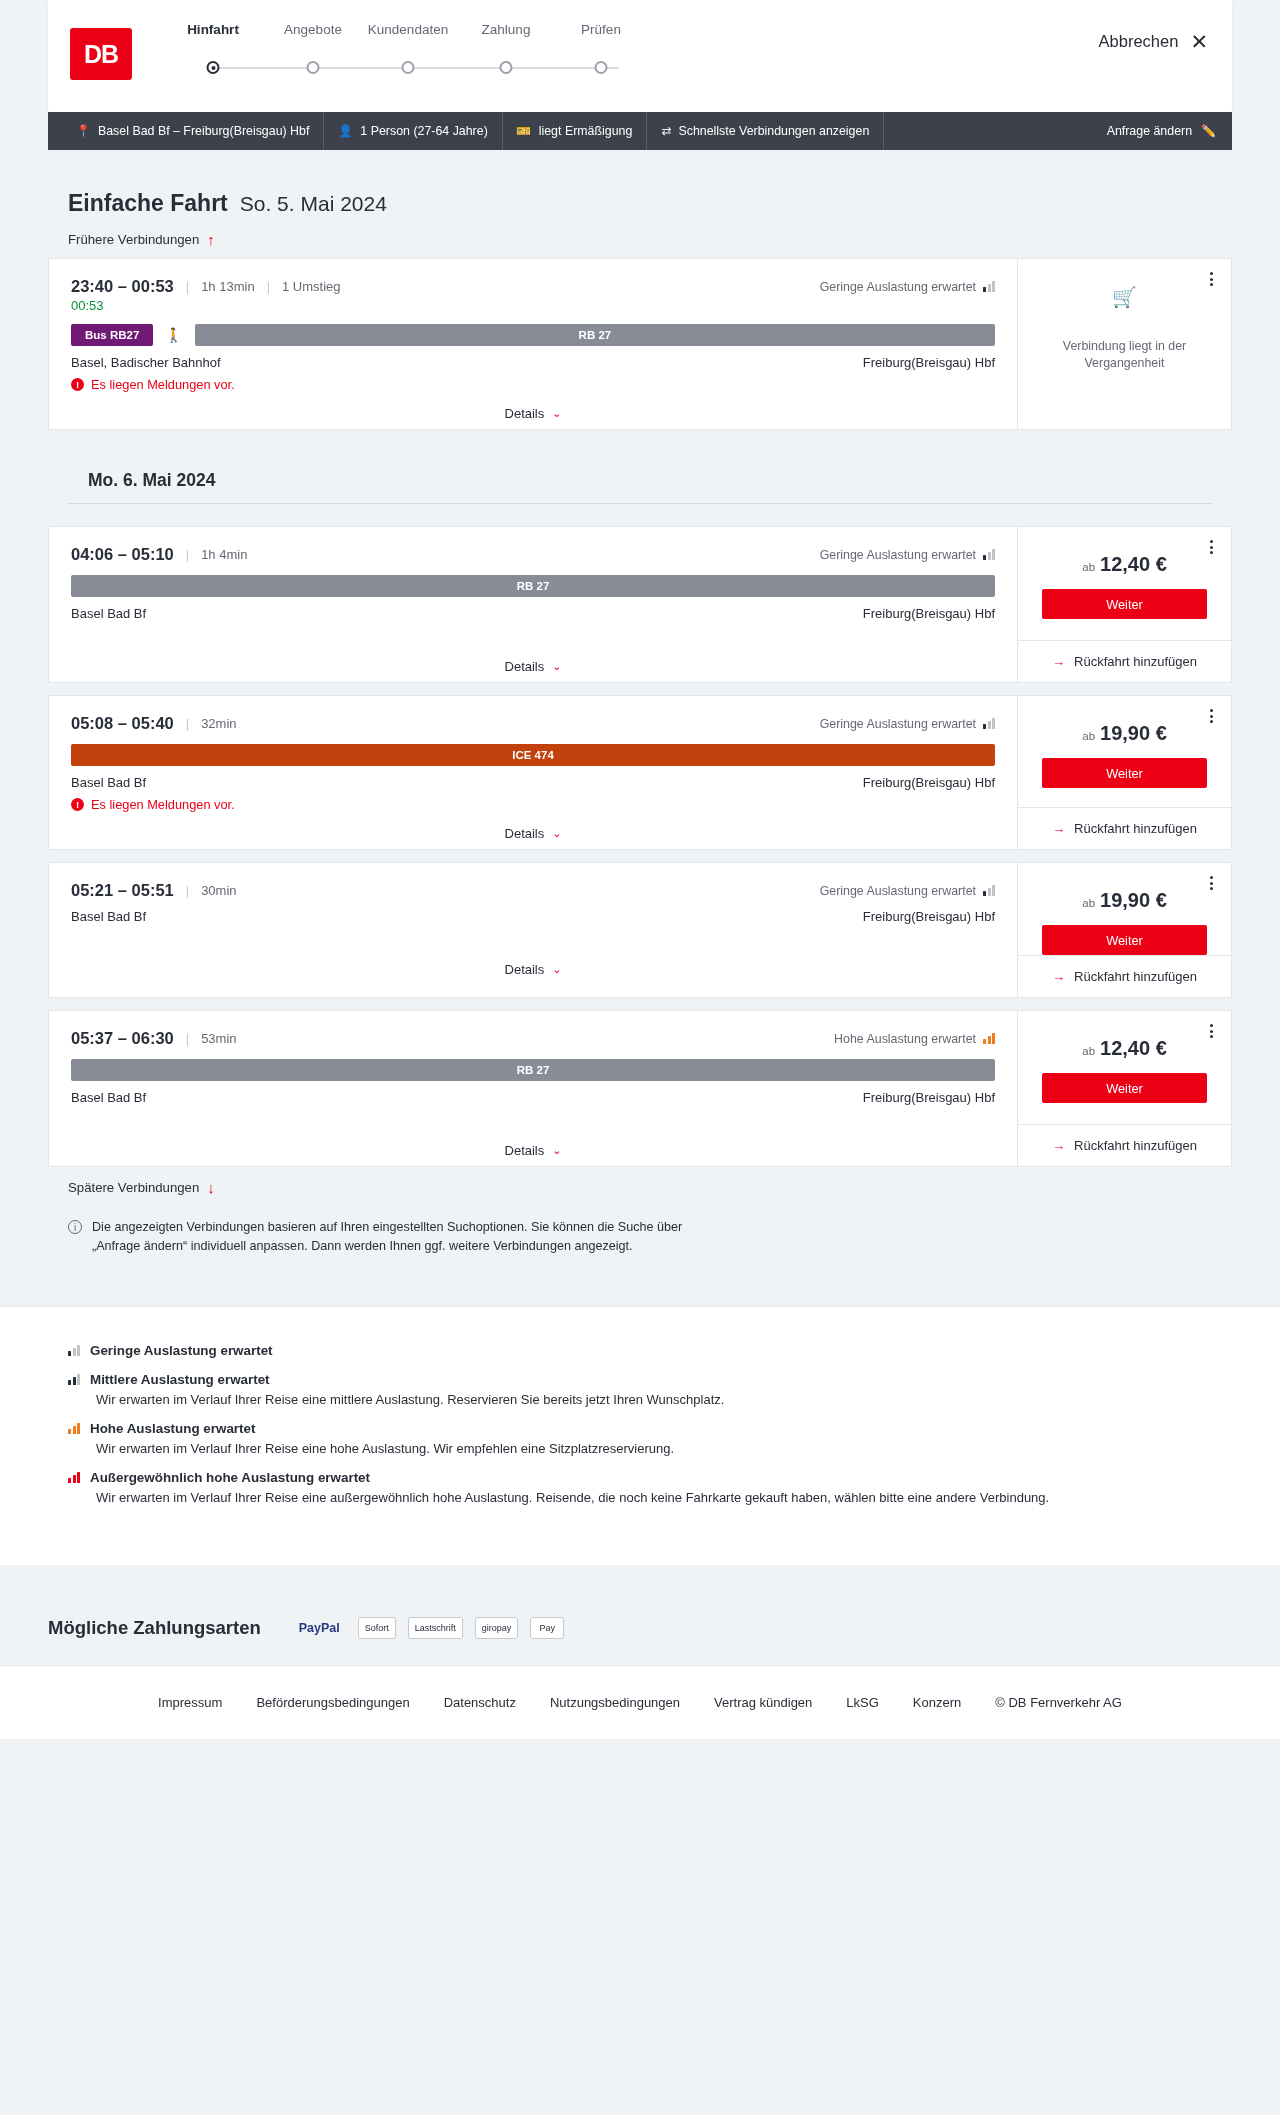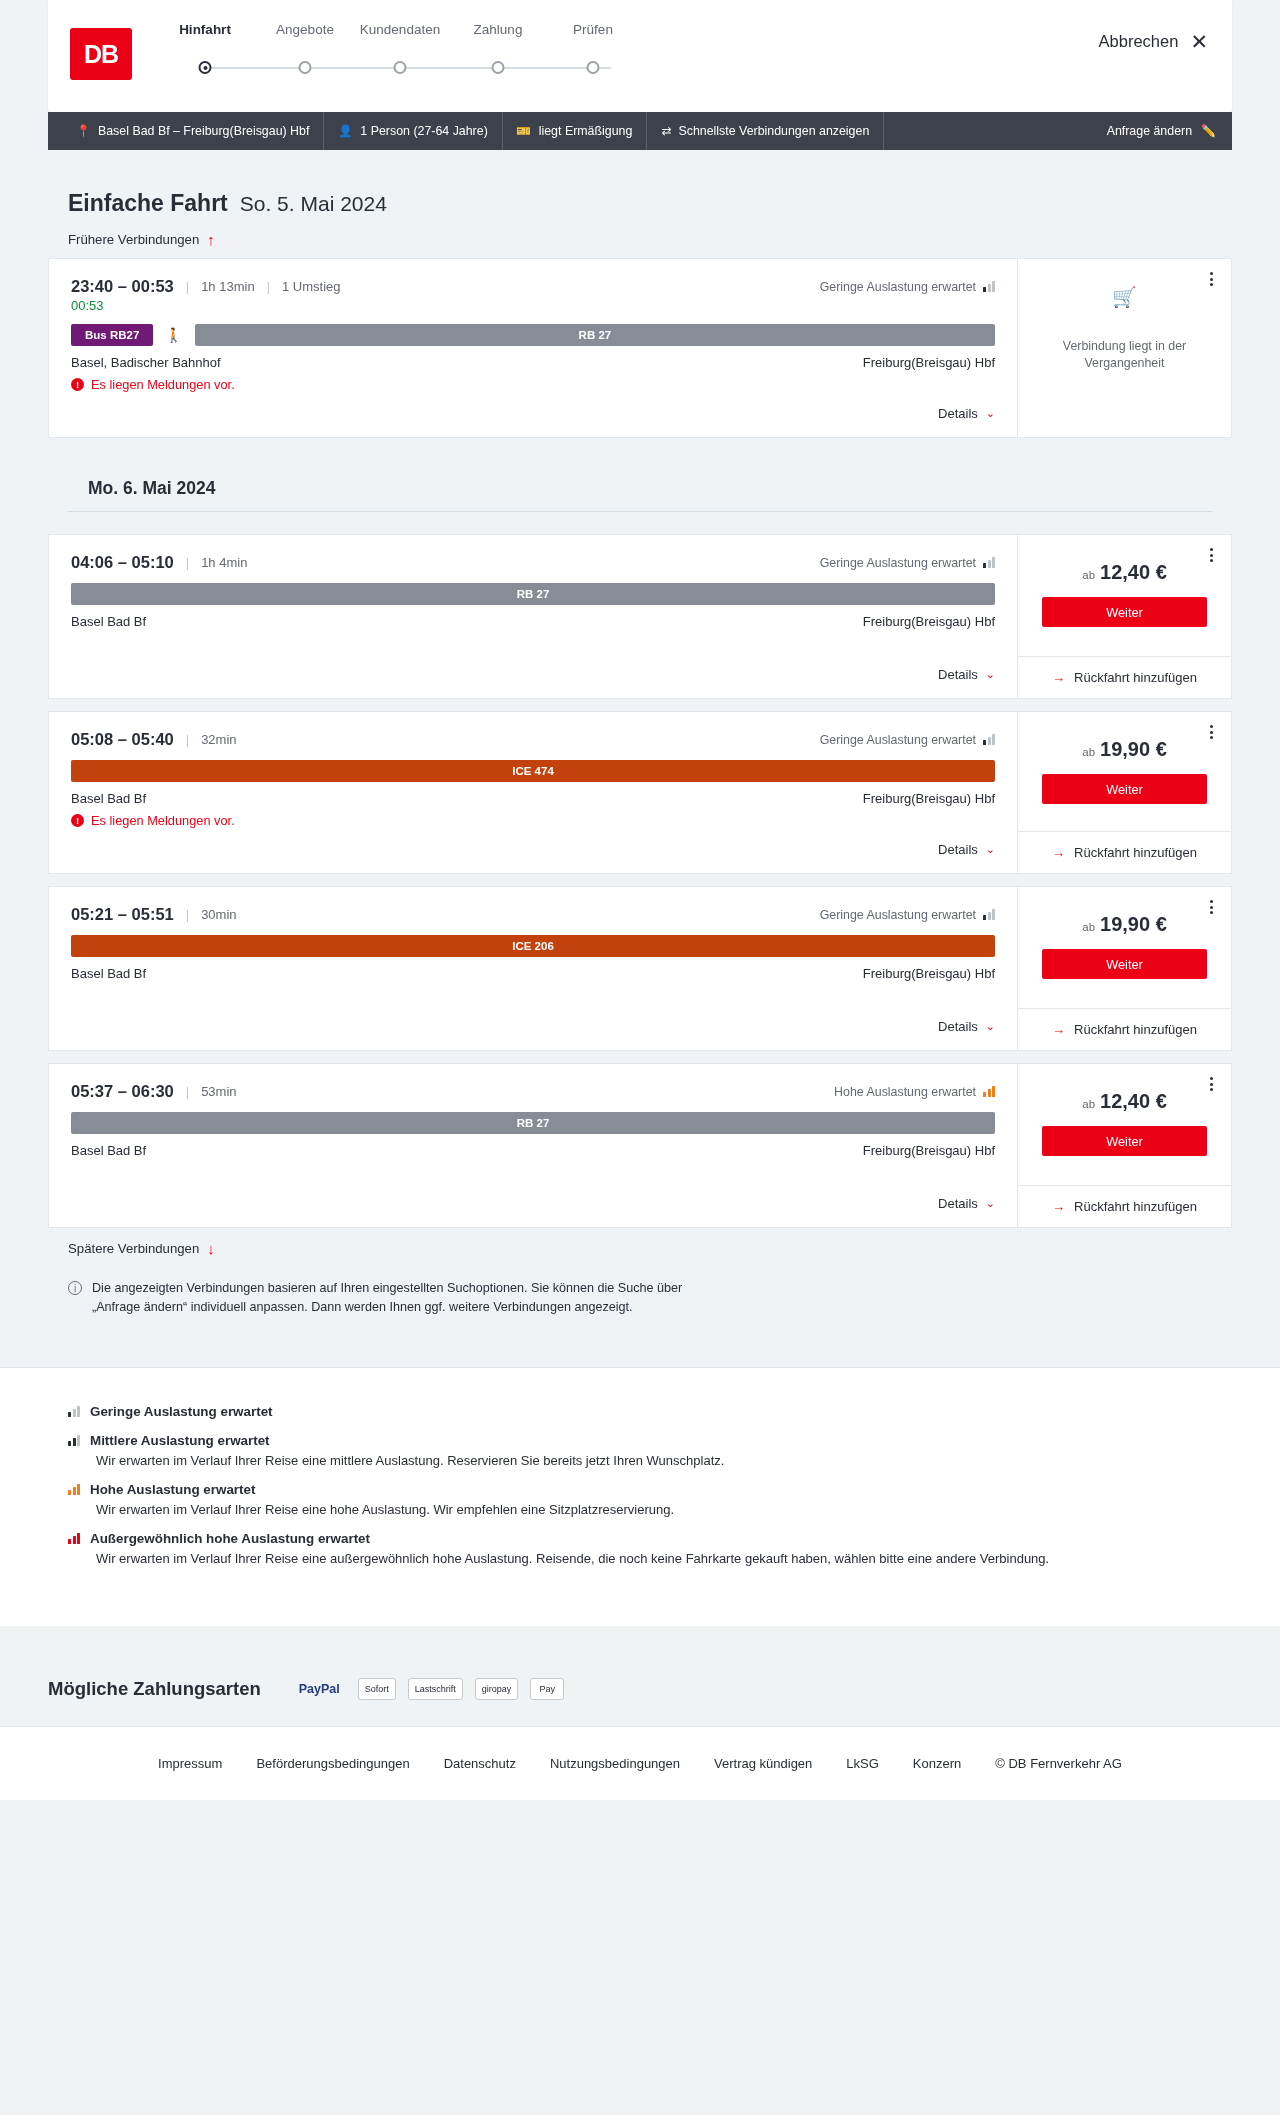--- a/index.html
+++ b/index.html
@@ -25,21 +25,21 @@
   .db-logo {
     position: absolute; left: 22px; top: 28px;
     width: 62px; height: 52px; background: #ec0016;
     border-radius: 3px;
     color: #fff; font-weight: bold; font-size: 25px;
     display: flex; align-items: center; justify-content: center;
     letter-spacing: -1px;
     font-family: "Liberation Sans", sans-serif;
   }
   .steps {
-    position: absolute; left: 140px; top: 22px;
+    position: absolute; left: 148px; top: 22px;
     width: 440px; height: 60px;
   }
   .step {
     position: absolute; top: 0; text-align: center;
     font-size: 13.5px; color: #646973;
     transform: translateX(-50%);
   }
   .step.active { color: #282d37; font-weight: bold; }
   .step-line {
     position: absolute; top: 45px; left: 17px; right: 17px;
@@ -163,22 +163,22 @@
     color: #ec0016; font-size: 12.8px; margin-top: 7px;
   }
   .msg .bang {
     width: 13px; height: 13px; border-radius: 50%;
     background: #ec0016; color: #fff; font-size: 9.5px;
     display: flex; align-items: center; justify-content: center;
     font-weight: bold;
   }
   .details {
     text-align: center; font-size: 13px; color: #282d37;
-    padding: 14px 0 16px 0; cursor: pointer;
-    display: flex; align-items: center; justify-content: flex-end; gap: 8px;
+    padding: 14px 0 8px 0; cursor: pointer;
+    display: flex; align-items: center; justify-content: center; gap: 8px;
   }
   .chev { color: #ec0016; font-size: 11px; }
 
   .right {
     width: 213px; flex: 0 0 213px;
     position: relative;
     display: flex; flex-direction: column;
   }
   .right-top {
     flex: 1; padding: 26px 18px 0 18px;
@@ -492,23 +492,20 @@
           <span>30min</span>
           <span class="util">
             <span>Geringe Auslastung erwartet</span>
             <span class="bars low">
                 <i></i>
                 <i></i>
                 <i></i>
               </span>
           </span>
         </div>
-        <div class="legs">
-          <div class="leg train-dark">ICE 206</div>
-        </div>
         <div class="stations">
           <span>Basel Bad Bf</span>
           <span>Freiburg(Breisgau) Hbf</span>
         </div>
         <div class="details" style="margin-top:24px;">
           <span>Details</span>
           <span class="chev">⌄</span>
         </div>
       </div>
       <div class="right">

